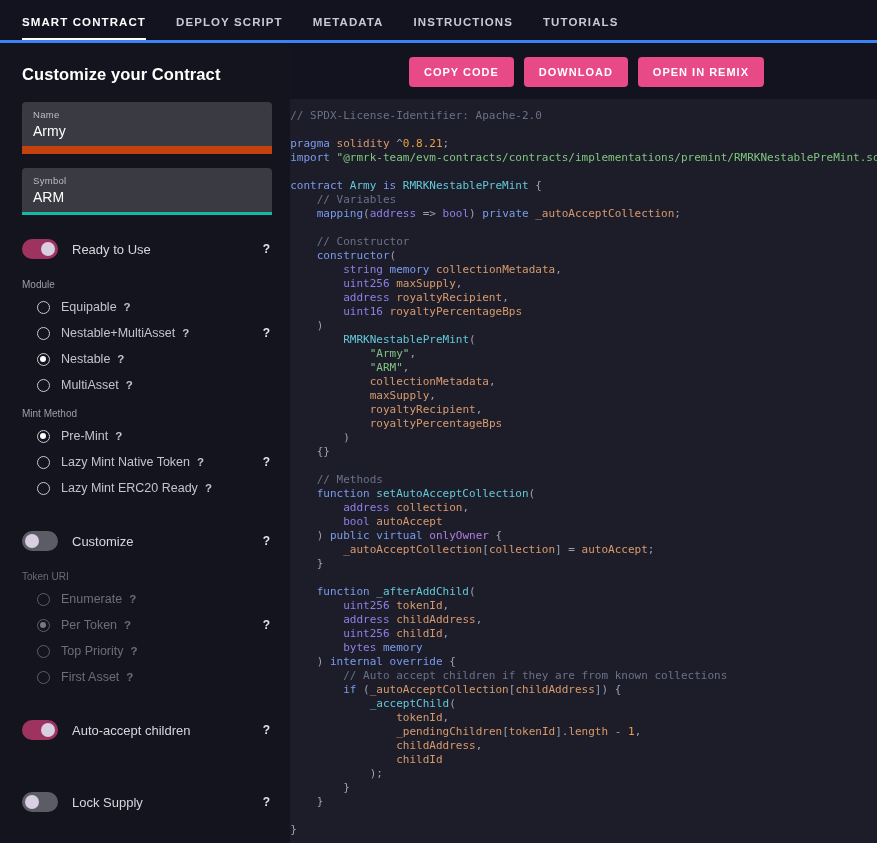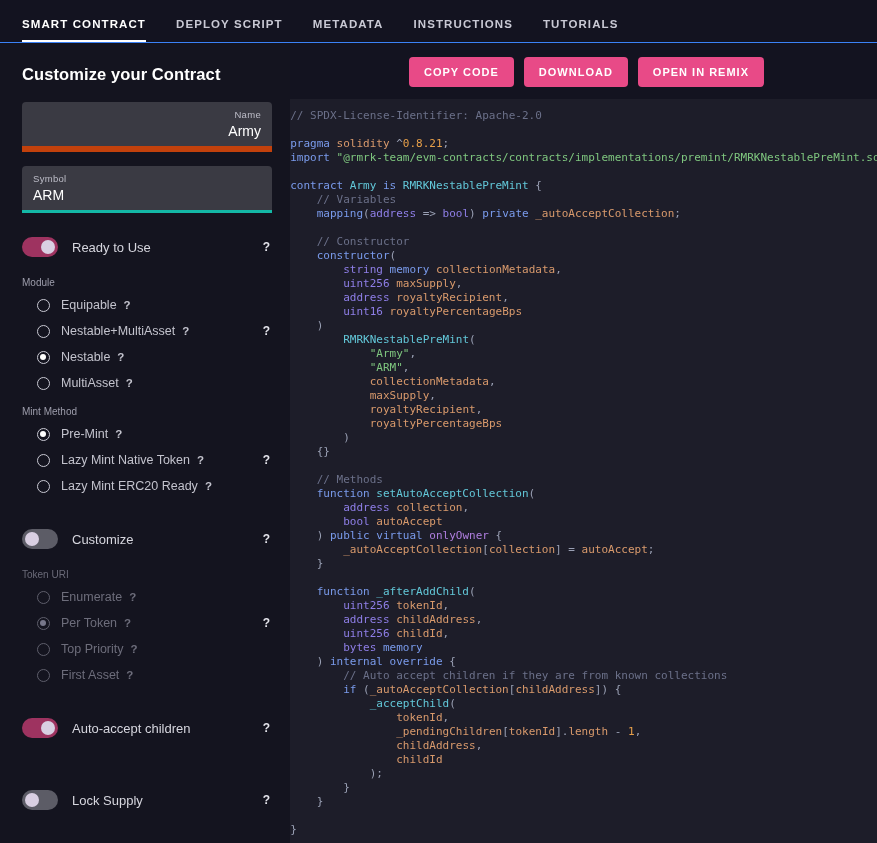--- a/index.html
+++ b/index.html
@@ -11,21 +11,21 @@
     font-family: "Liberation Sans", sans-serif;
     overflow: hidden;
   }
 
   
   .tabbar {
     height: 43px;
     display: flex;
     align-items: flex-end;
     padding-left: 22px;
-    border-bottom: 1px solid #3b82f6;
+    border-bottom: 3px solid #3b82f6;
     background: #131320;
   }
   .tab {
     position: relative;
     font-size: 11.5px;
     font-weight: bold;
     letter-spacing: 1.1px;
     color: #c9c9d4;
     padding: 0 18px 12px 0;
     margin-right: 12px;
@@ -73,21 +73,21 @@
   }
 
   
   .field {
     background: #3a3a43;
     border-radius: 4px 4px 0 0;
     padding: 7px 11px 5px 11px;
     margin-bottom: 14px;
     position: relative;
   }
-  .field.focused { border-bottom: 6px solid #c2410c; text-align: right; }
+  .field.focused { border-bottom: 8px solid #c2410c; }
   .field.blurred { border-bottom: 3px solid #14b8a6; }
   .field-label {
     font-size: 9.5px;
     color: #bdbdc8;
     letter-spacing: 0.3px;
     margin-bottom: 2px;
   }
   .field-value {
     font-size: 14px;
     color: #ffffff;

